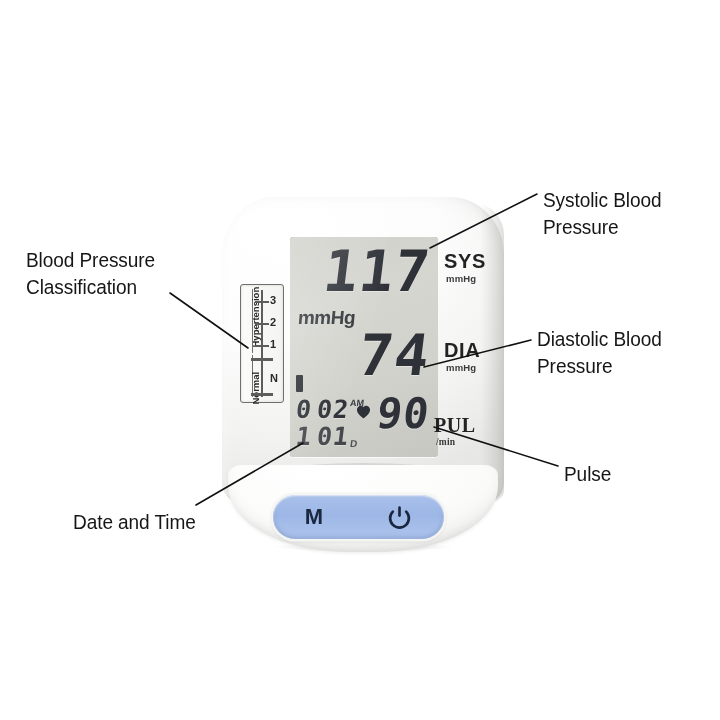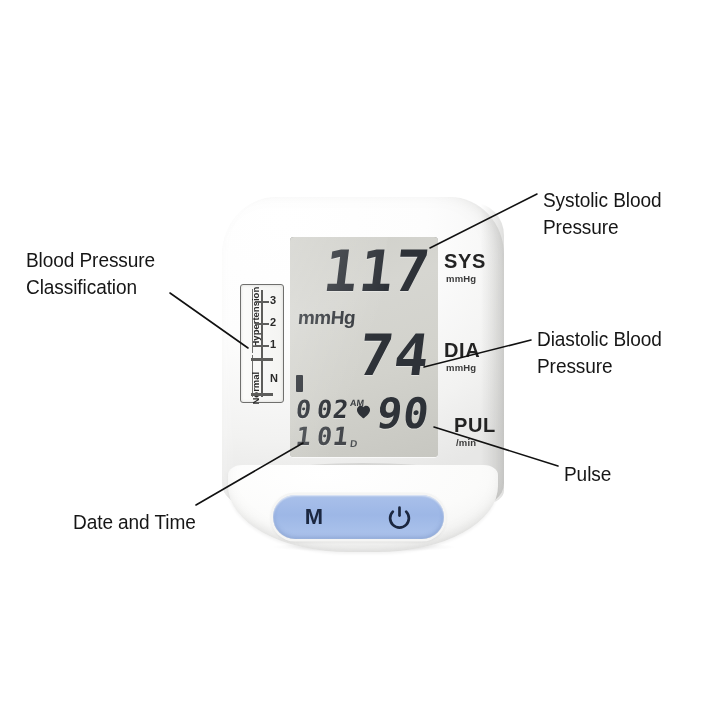--- a/index.html
+++ b/index.html
@@ -262,21 +262,21 @@
     display: block;
     font-size: 9.5px;
     font-weight: 700;
     letter-spacing: 0.2px;
     margin-top: 2px;
     margin-left: 2px;
     color: #3a3a3a;
   }
   #label-sys { left: 222px; top: 54px; }
   #label-dia { left: 222px; top: 143px; }
-  #label-pul { left: 232px; top: 218px; }
+  #label-pul { left: 212px; top: 218px; font-family: Liberation Serif, serif; }
 
   
   .class-scale {
     position: absolute;
     left: 18px;
     top: 87px;
     width: 42px;
     height: 117px;
     border: 1.6px solid #6f6f6d;
     border-radius: 3px;

